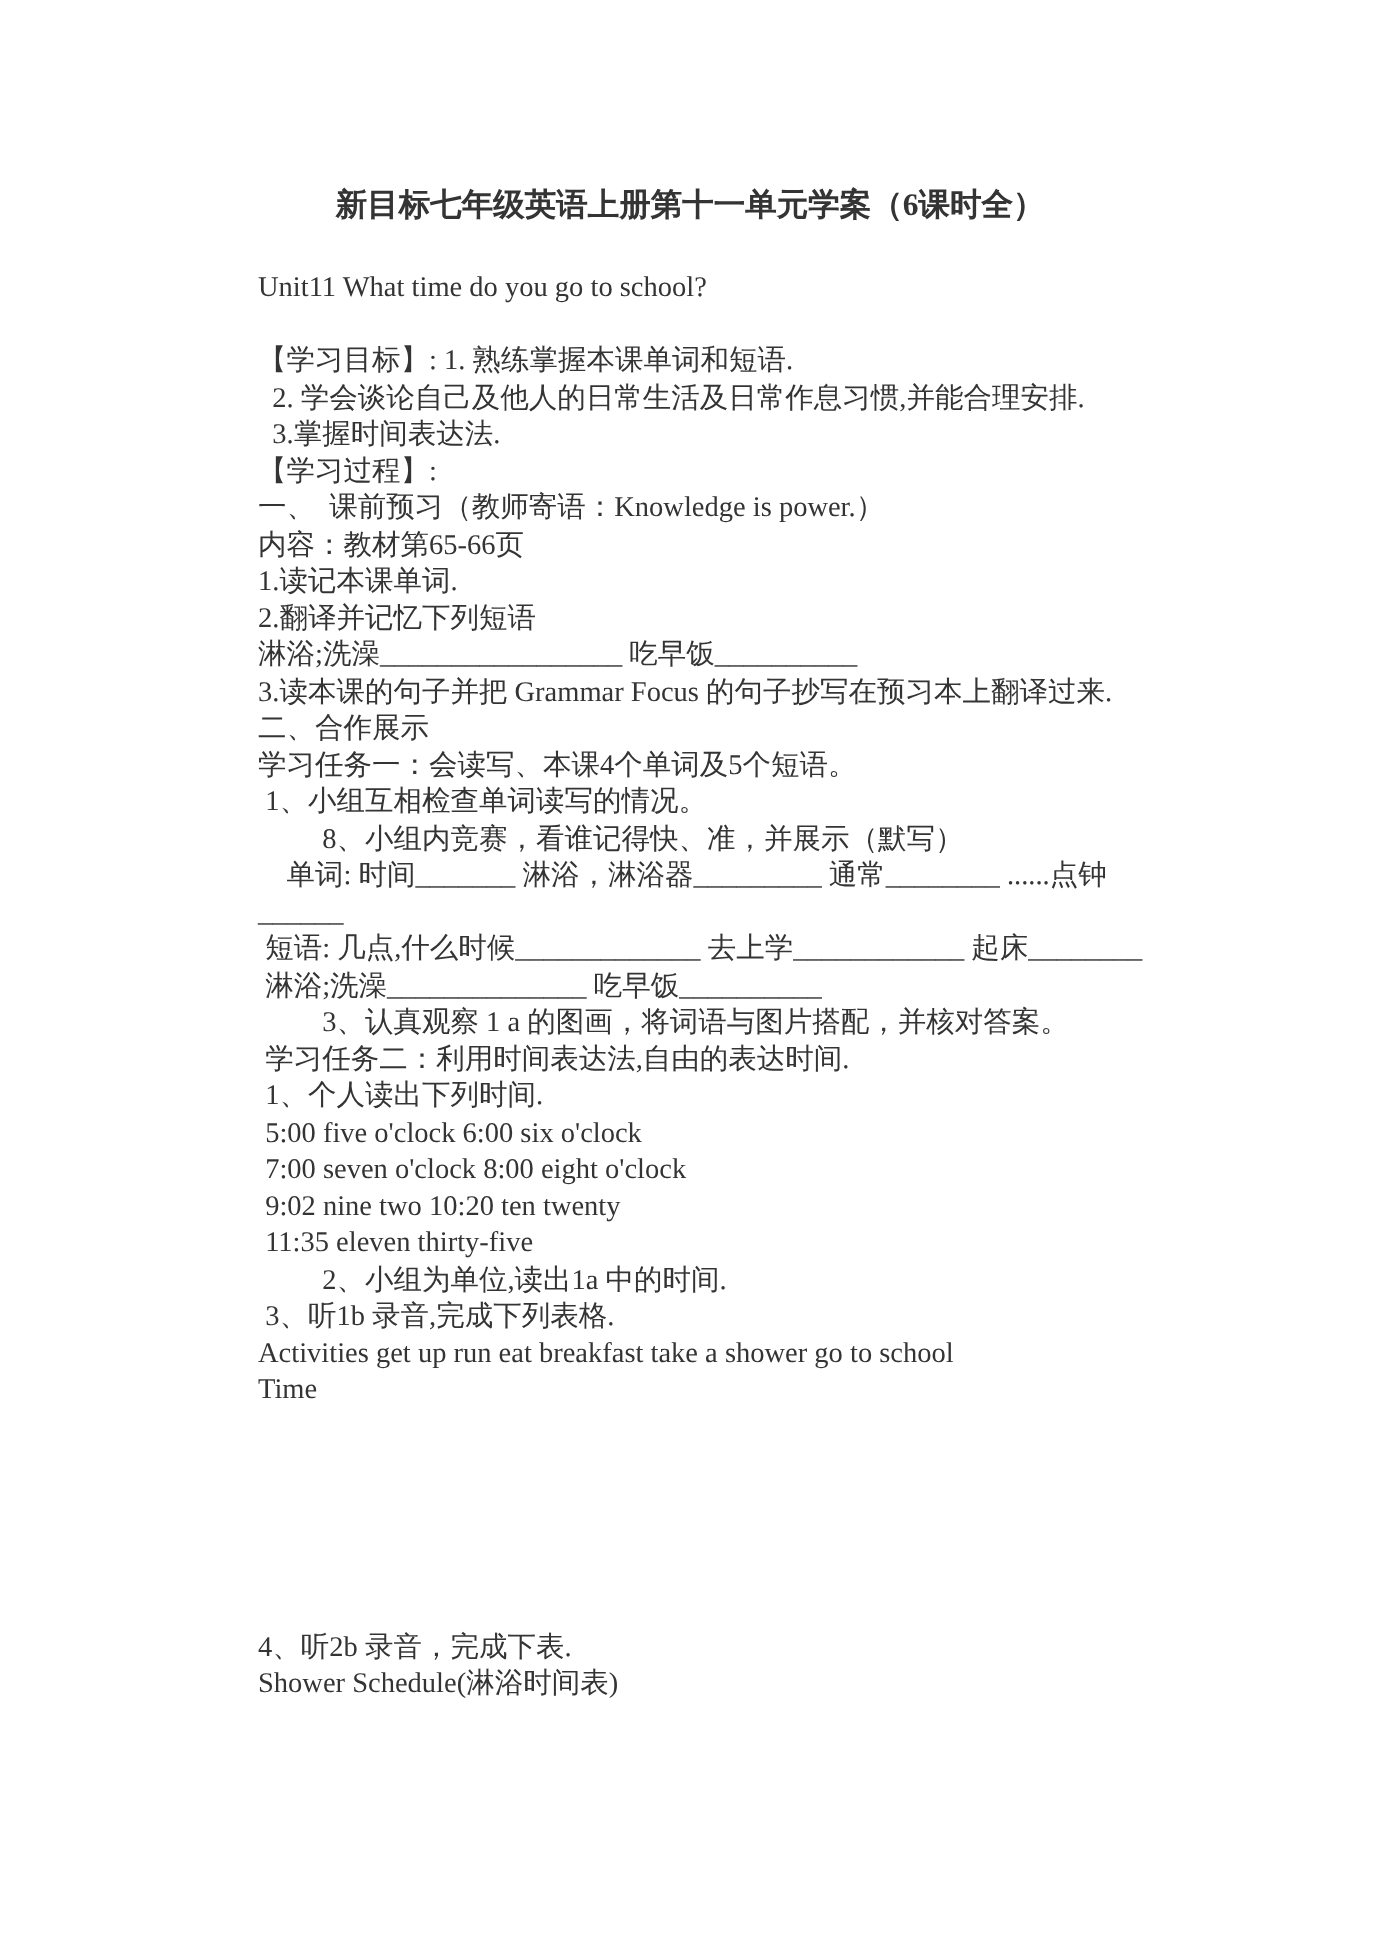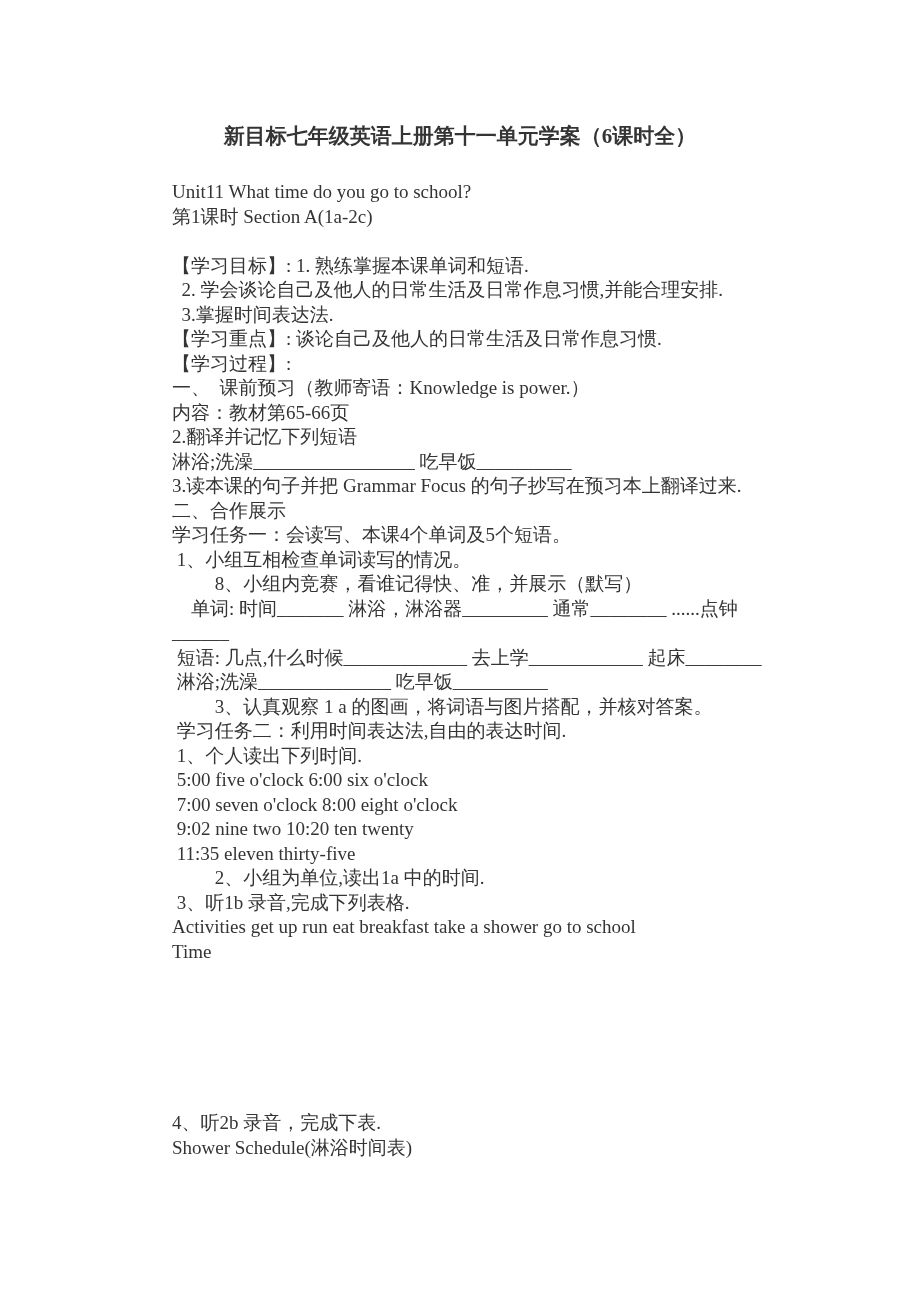--- a/index.html
+++ b/index.html
@@ -40,29 +40,28 @@
     white-space: pre-wrap;
   }
 </style>
 </head>
 <body>
 
 <div class="page">
   <div class="doc-title">新目标七年级英语上册第十一单元学案（6课时全）</div>
   <div class="doc-body">
     <div class="line">Unit11 What time do you go to school?</div>
-    <div class="line">第1课时 Section A(1a-2c)</div>
     <div class="line"></div>
     <div class="line">【学习目标】: 1. 熟练掌握本课单词和短语.</div>
     <div class="line">  2. 学会谈论自己及他人的日常生活及日常作息习惯,并能合理安排.</div>
     <div class="line">  3.掌握时间表达法.</div>
-    <div class="line">【学习重点】: 谈论自己及他人的日常生活及日常作息习惯.</div>
     <div class="line">【学习过程】:</div>
     <div class="line">一、  课前预习（教师寄语：Knowledge is power.）</div>
     <div class="line">内容：教材第65-66页</div>
+    <div class="line">1.读记本课单词.</div>
     <div class="line">2.翻译并记忆下列短语</div>
     <div class="line">淋浴;洗澡_________________ 吃早饭__________</div>
     <div class="line">3.读本课的句子并把 Grammar Focus 的句子抄写在预习本上翻译过来.</div>
     <div class="line">二、合作展示</div>
     <div class="line">学习任务一：会读写、本课4个单词及5个短语。</div>
     <div class="line"> 1、小组互相检查单词读写的情况。</div>
     <div class="line">         8、小组内竞赛，看谁记得快、准，并展示（默写）</div>
     <div class="line">    单词: 时间_______ 淋浴，淋浴器_________ 通常________ ......点钟______</div>
     <div class="line"> 短语: 几点,什么时候_____________ 去上学____________ 起床________</div>
     <div class="line"> 淋浴;洗澡______________ 吃早饭__________</div>

